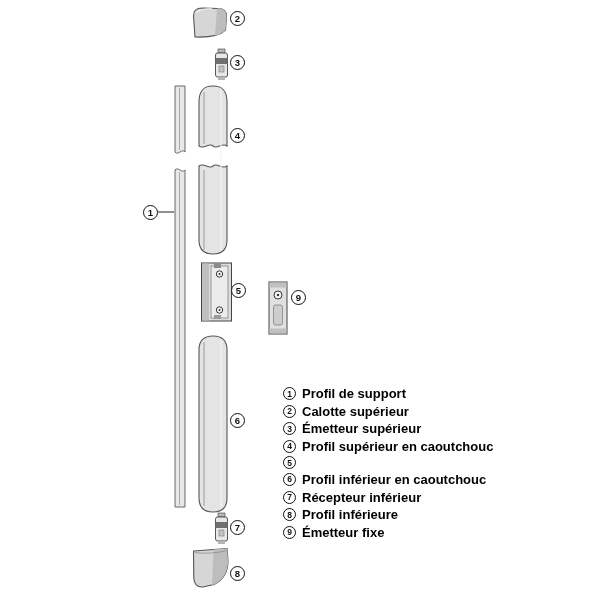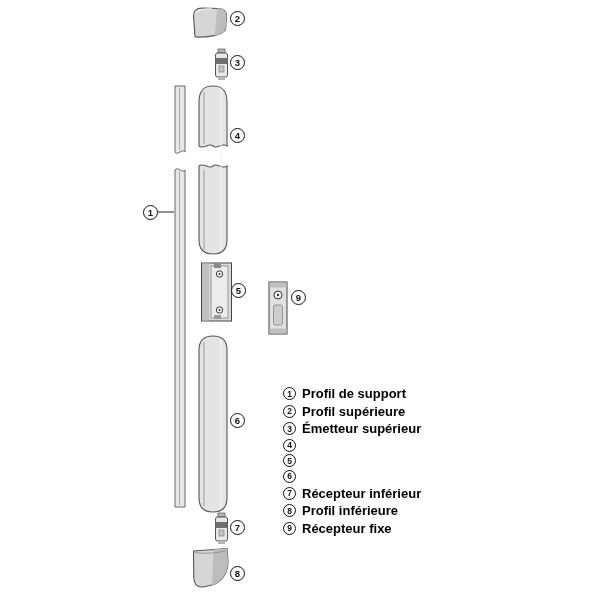--- a/index.html
+++ b/index.html
@@ -128,42 +128,44 @@
   <span class="callout" style="left:230px;top:520px">7</span>
   <span class="callout" style="left:230px;top:566px">8</span>
 
   <div id="legend">
     <div class="legend-row">
       <span class="legend-num">1</span>
       <span class="legend-text">Profil de support</span>
     </div>
     <div class="legend-row">
       <span class="legend-num">2</span>
-      <span class="legend-text">Profil supérieure</span>
+      <span class="legend-text">Calotte supérieur</span>
     </div>
     <div class="legend-row">
       <span class="legend-num">3</span>
       <span class="legend-text">Émetteur supérieur</span>
     </div>
     <div class="legend-row">
       <span class="legend-num">4</span>
+      <span class="legend-text">Profil supérieur en caoutchouc</span>
     </div>
     <div class="legend-row">
       <span class="legend-num">5</span>
     </div>
     <div class="legend-row">
       <span class="legend-num">6</span>
+      <span class="legend-text">Profil inférieur en caoutchouc</span>
     </div>
     <div class="legend-row">
       <span class="legend-num">7</span>
       <span class="legend-text">Récepteur inférieur</span>
     </div>
     <div class="legend-row">
       <span class="legend-num">8</span>
       <span class="legend-text">Profil inférieure</span>
     </div>
     <div class="legend-row">
       <span class="legend-num">9</span>
-      <span class="legend-text">Récepteur fixe</span>
+      <span class="legend-text">Émetteur fixe</span>
     </div>
   </div>
 
 </div>
 
 </body></html>

